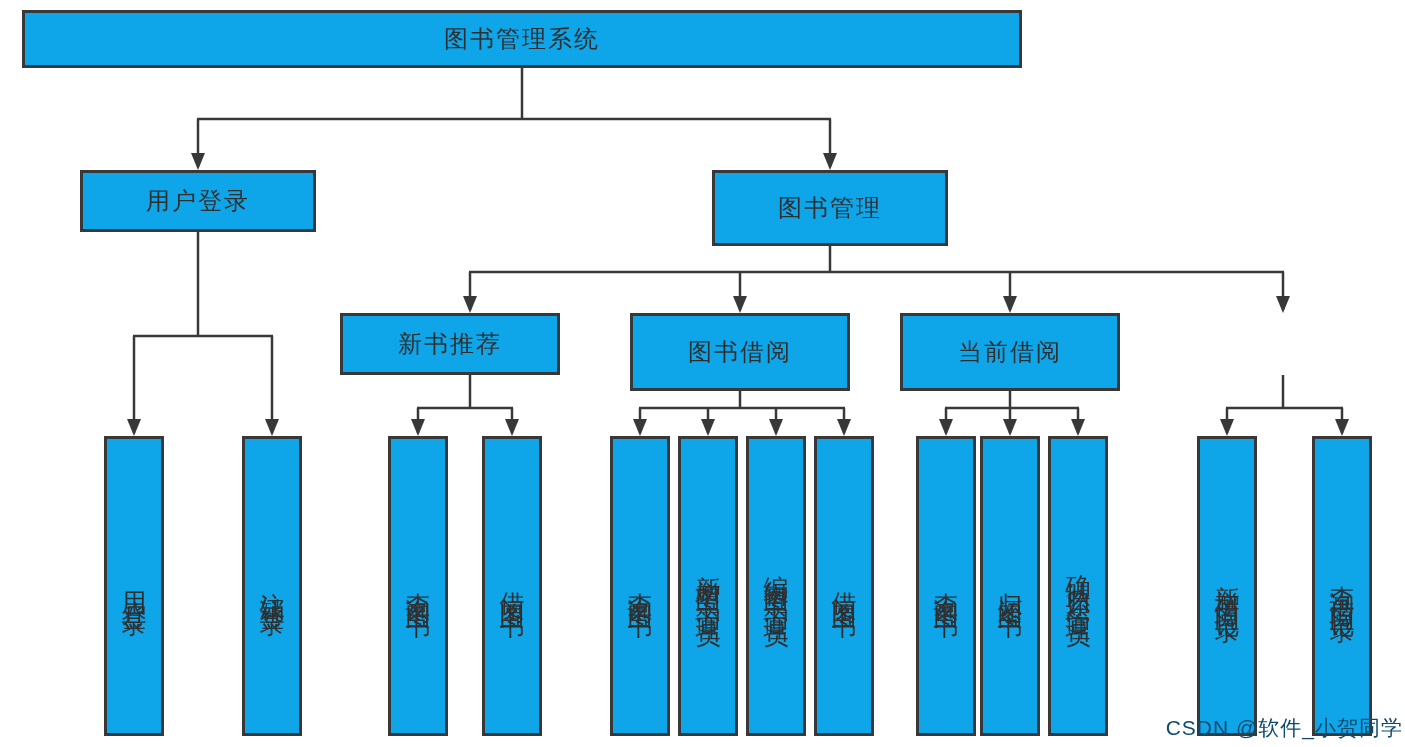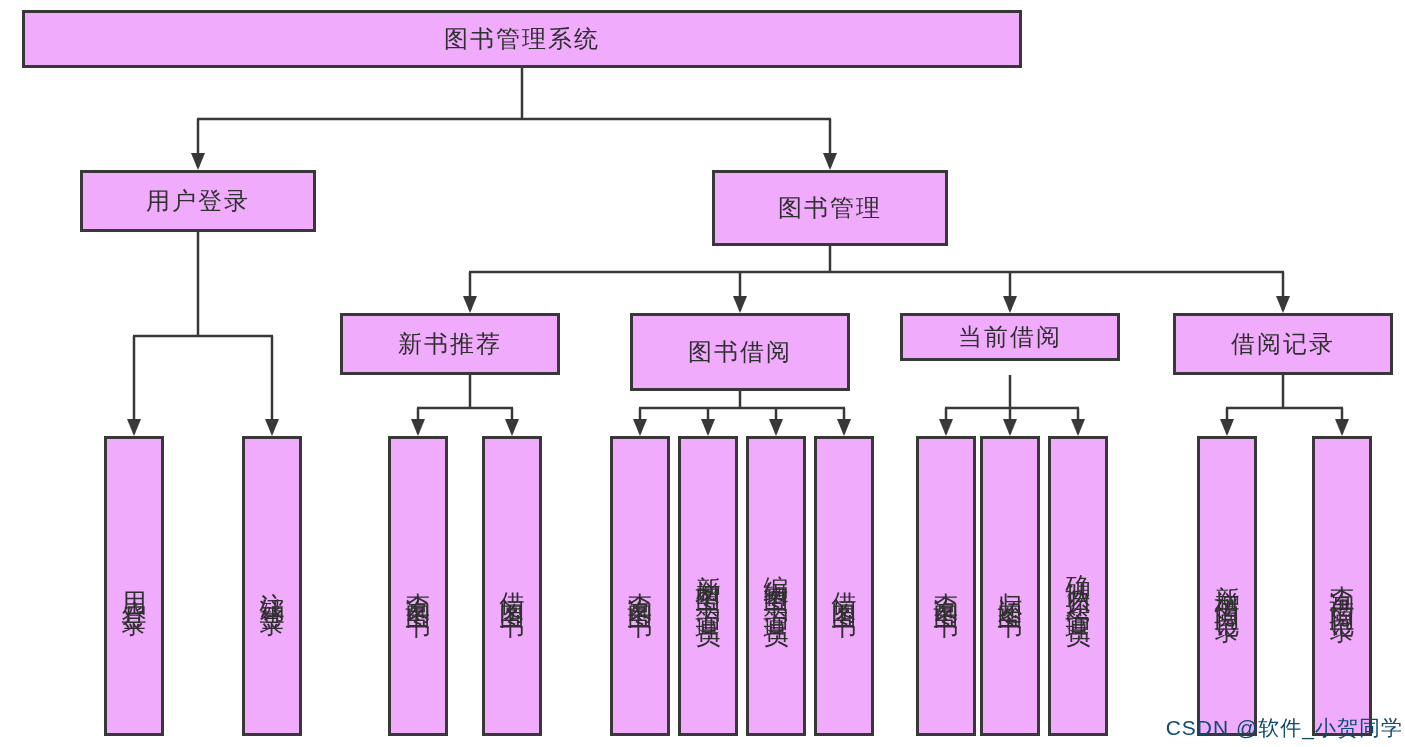--- a/index.html
+++ b/index.html
@@ -1,34 +1,34 @@
 <!DOCTYPE html>
 <html><head>
 <meta charset="utf-8">
 <style>
   html,body{margin:0;padding:0;background:#ffffff;}
   body{width:1405px;height:747px;position:relative;overflow:hidden;
        font-family:"Liberation Sans",sans-serif;}
   .stage{position:absolute;inset:0;width:1405px;height:747px;background:#ffffff;}
   svg.wires{position:absolute;left:0;top:0;z-index:1;}
-  .node{position:absolute;box-sizing:border-box;background:#f0abfc;
+  .node{position:absolute;box-sizing:border-box;background:#0ea5e9;
         border:3px solid #383838;display:flex;align-items:center;justify-content:center;
         color:#2f2f2f;z-index:2;}
   .hnode .label{font-size:24px;letter-spacing:2px;white-space:nowrap;}
   .vnode .label{writing-mode:vertical-rl;text-orientation:mixed;
                 font-size:25px;letter-spacing:7px;line-height:1;}
   .watermark{position:absolute;right:2px;top:714px;z-index:5;
              font-size:21px;color:#0c4a6e;letter-spacing:1px;white-space:nowrap;}
   
   #n-root{left:22px;top:10px;width:1000px;height:58px;}
   #n-userlogin{left:80px;top:170px;width:236px;height:62px;}
   #n-bookmgmt{left:712px;top:170px;width:236px;height:76px;}
   #n-newrec{left:340px;top:313px;width:220px;height:62px;}
   #n-borrow{left:630px;top:313px;width:220px;height:78px;}
-  #n-current{left:900px;top:313px;width:220px;height:48px;}
+  #n-current{left:900px;top:313px;width:220px;height:78px;}
   #n-records{left:1173px;top:313px;width:220px;height:62px;}
   .leaf{top:436px;width:60px;height:300px;}
   #l-userlogin{left:104px;}  #l-logout{left:242px;}
   #l-query1{left:388px;}     #l-borrow1{left:482px;}
   #l-query2{left:610px;}     #l-add{left:678px;}
   #l-edit{left:746px;}       #l-borrow2{left:814px;}
   #l-query3{left:916px;}     #l-return{left:980px;}
   #l-confirm{left:1048px;}
   #l-addrec{left:1197px;}    #l-queryrec{left:1312px;}
 </style>
@@ -101,23 +101,20 @@
 
   <div class="node hnode" id="n-newrec">
     <span class="label">新书推荐</span>
   </div>
   <div class="node hnode" id="n-borrow">
     <span class="label">图书借阅</span>
   </div>
   <div class="node hnode" id="n-current">
     <span class="label">当前借阅</span>
   </div>
-  <div class="node hnode" id="n-records">
-    <span class="label">借阅记录</span>
-  </div>
 
   <div class="node vnode leaf" id="l-userlogin">
     <span class="label">用户登录</span>
   </div>
   <div class="node vnode leaf" id="l-logout">
     <span class="label">注销登录</span>
   </div>
 
   <div class="node vnode leaf" id="l-query1">
     <span class="label">查询图书</span>

